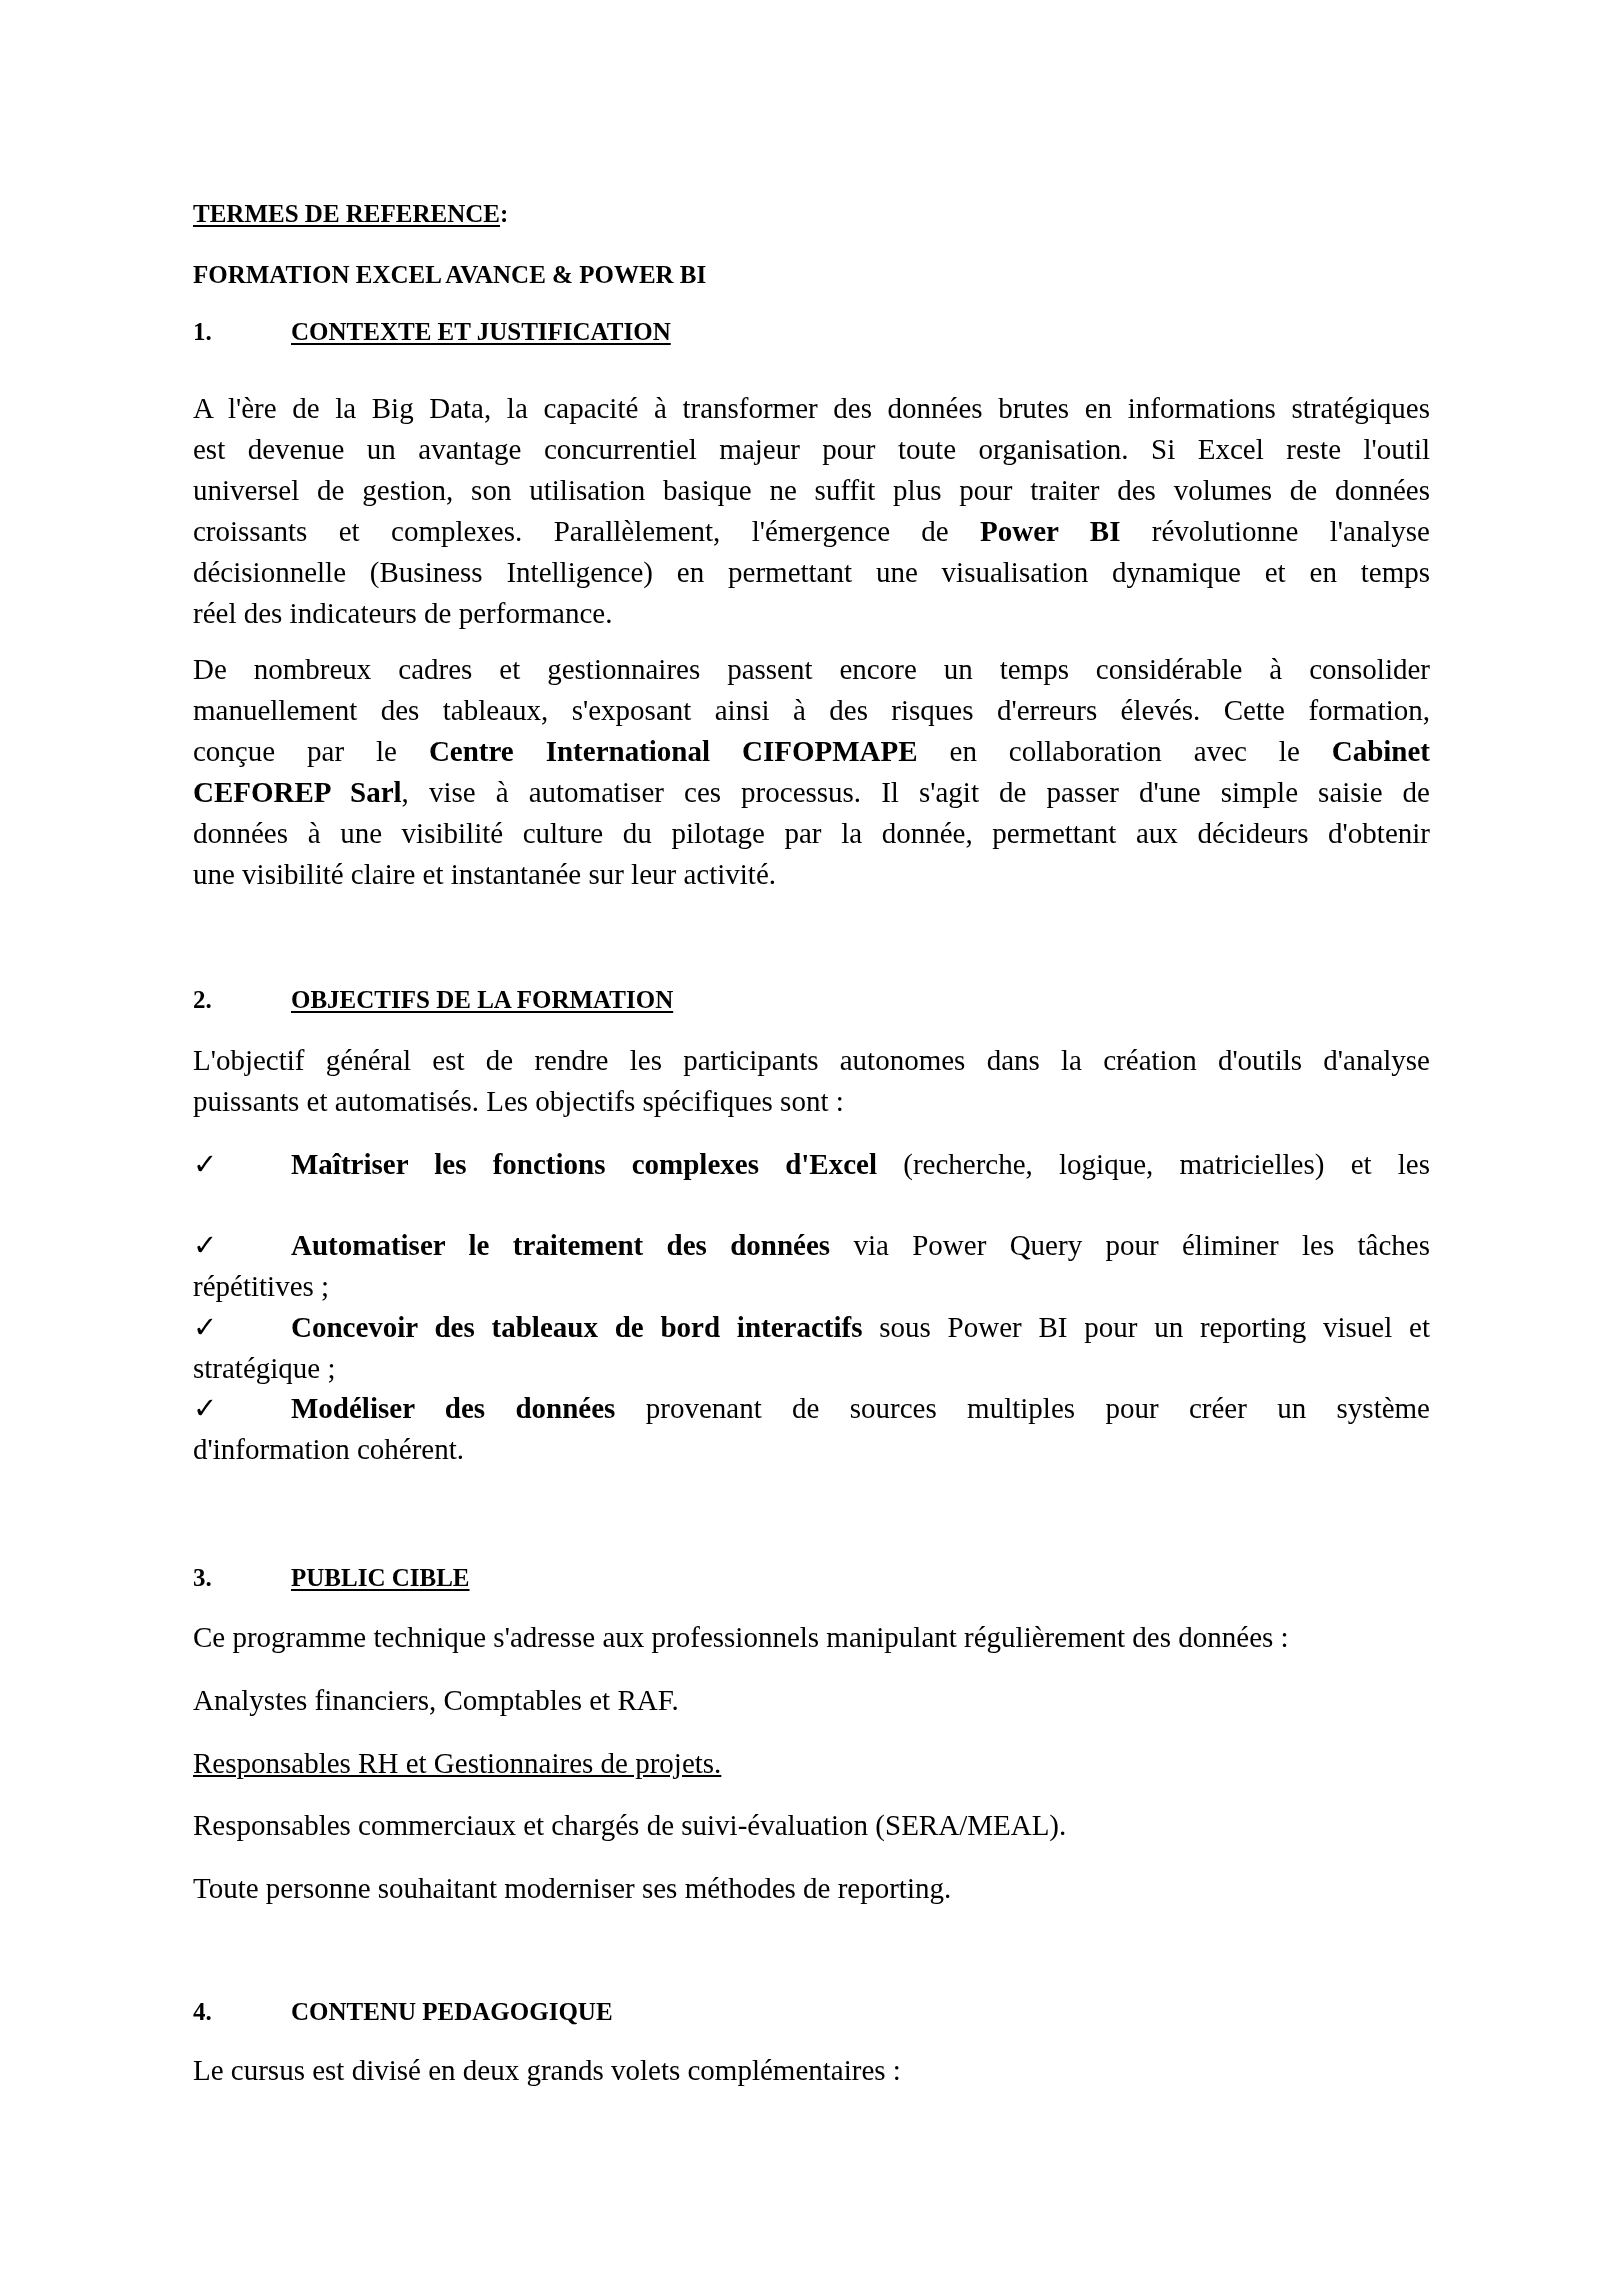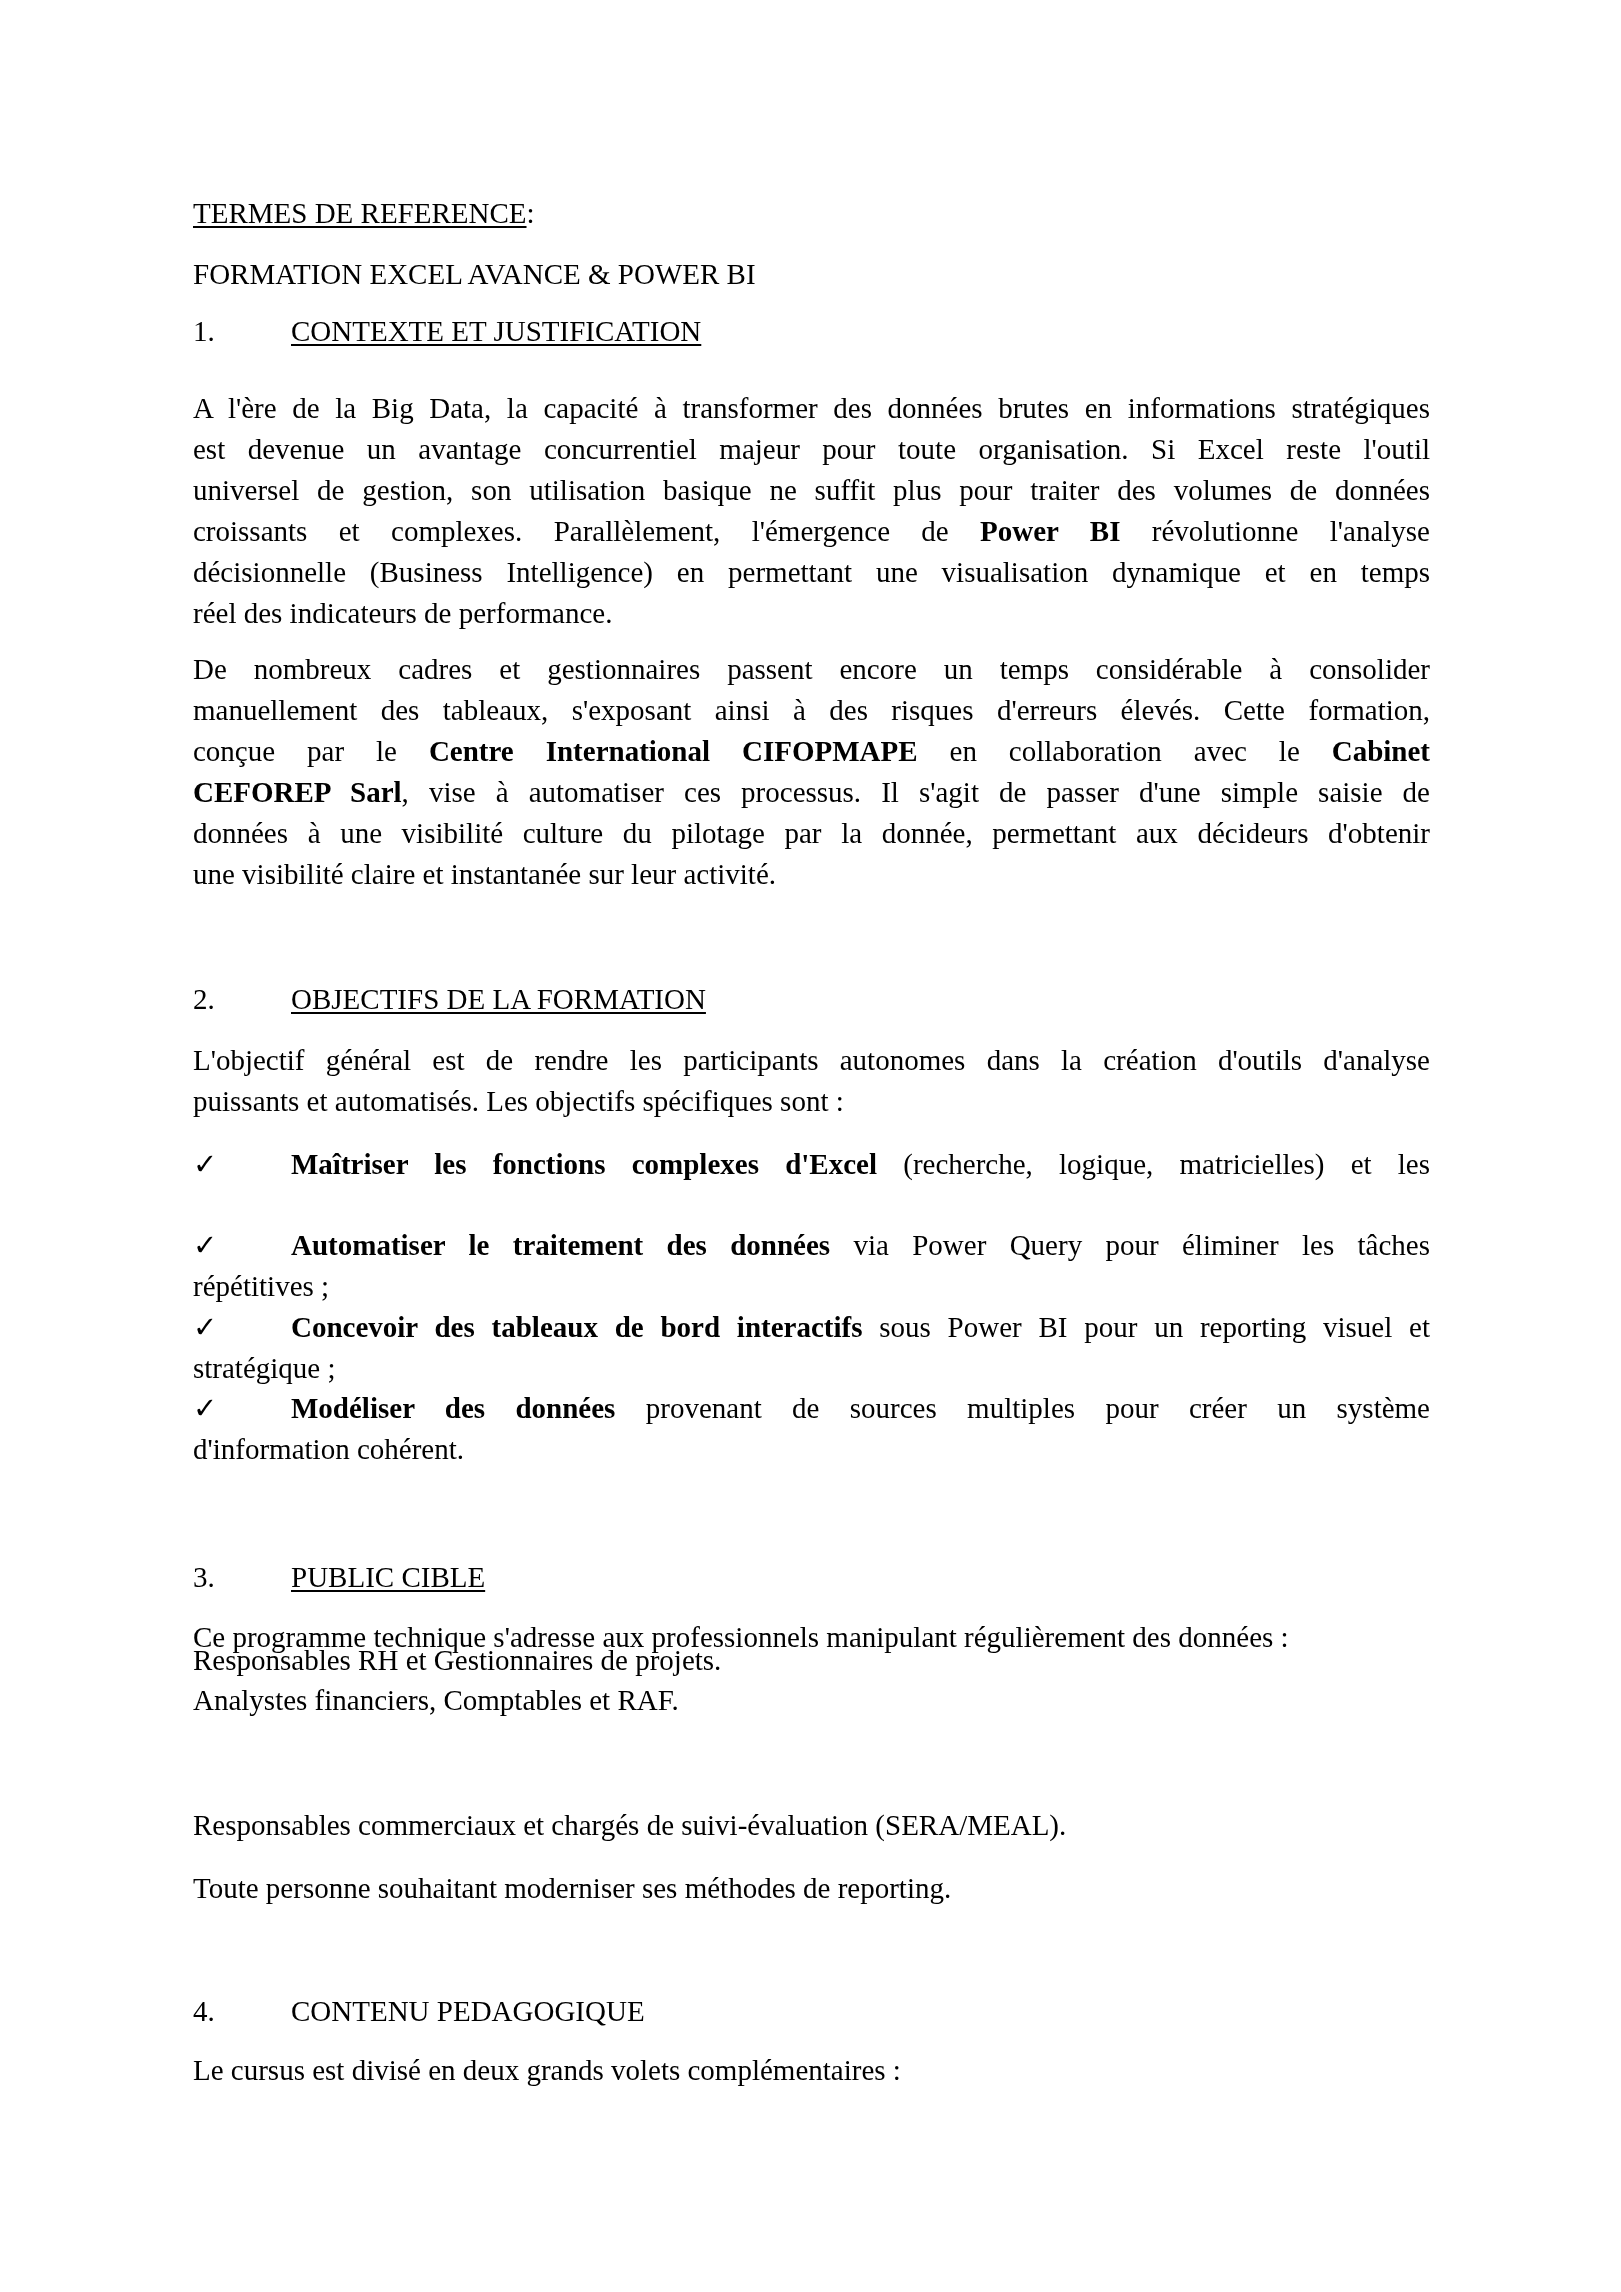--- a/index.html
+++ b/index.html
@@ -1,21 +1,21 @@
 <!DOCTYPE html>
 <html><head>
 <meta charset="utf-8">
 <style>
   html, body { margin: 0; padding: 0; background: #ffffff; }
   body { width: 1621px; height: 2293px; position: relative; overflow: hidden;
          font-family: "Liberation Serif", "DejaVu Serif", serif; color: #000; }
   .page { position: absolute; left: 193px; top: 0; width: 1237px; }
   .abs { position: absolute; left: 0; white-space: nowrap; }
   .u { text-decoration: underline; text-decoration-thickness: 2px; text-underline-offset: 2.9px; }
-  .heading { font-size: 29px; font-weight: normal; line-height: 35px; white-space: nowrap; }
+  .heading { font-size: 25px; font-weight: bold; line-height: 35px; white-space: nowrap; }
   .sec-num { display: inline-block; width: 98px; }
   .para { position: absolute; left: 0; width: 1237px; font-size: 29px; line-height: 41px;
           text-align: justify; }
   .para .line { display: block; text-align: justify; text-align-last: justify; height: 41px; white-space: nowrap; }
   .para .line.last { text-align-last: left; }
   .bullet { position: absolute; left: 0; width: 1237px; font-size: 29px; line-height: 41px; }
   .bullet .line { display: block; height: 41px; white-space: nowrap; }
   .bullet .first { display: flex; }
   .bullet .check { width: 98px; flex: 0 0 98px; }
   .bullet .rest { flex: 1; text-align: justify; text-align-last: justify; }
@@ -89,21 +89,21 @@
       </span>
     <span class="line">d'information cohérent.</span>
   </div>
 
   <div class="abs heading" style="top:1560px;">
     <span class="sec-num">3.</span><span class="u">PUBLIC CIBLE</span>
   </div>
 
   <div class="plain" style="top:1617px;">Ce programme technique s'adresse aux professionnels manipulant régulièrement des données :</div>
   <div class="plain" style="top:1680px;">Analystes financiers, Comptables et RAF.</div>
-  <div class="plain" style="top:1640px;">Responsables RH et Gestionnaires de projets.</div>
+  <div class="plain" style="top:1743px;text-decoration:underline;">Responsables RH et Gestionnaires de projets.</div>
   <div class="plain" style="top:1805px;">Responsables commerciaux et chargés de suivi-évaluation (SERA/MEAL).</div>
   <div class="plain" style="top:1868px;">Toute personne souhaitant moderniser ses méthodes de reporting.</div>
 
   <div class="abs heading" style="top:1994px;">
     <span class="sec-num">4.</span><span>CONTENU PEDAGOGIQUE</span>
   </div>
 
   <div class="plain" style="top:2050px;">Le cursus est divisé en deux grands volets complémentaires :</div>
 
 </div>

